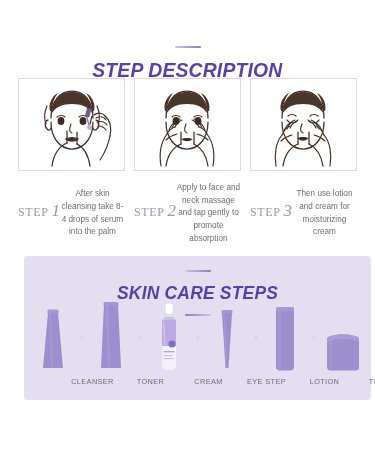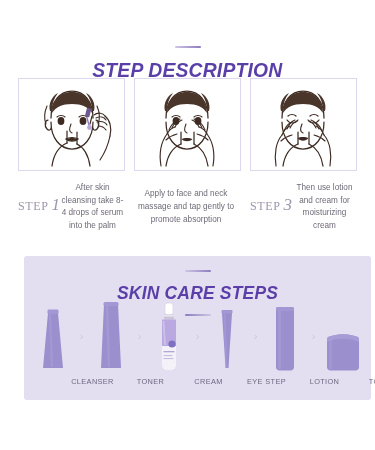--- a/index.html
+++ b/index.html
@@ -269,20 +269,23 @@
   <div class="steps">
 
     <div class="stepcol">
       <div class="steplabel">
         <span>STEP</span><span class="num">1</span>
       </div>
       <div class="stepdesc">After skin cleansing take 8-4 drops of serum into the palm</div>
     </div>
 
     <div class="stepcol">
+      <div class="steplabel">
+        <span>STEP</span><span class="num">2</span>
+      </div>
       <div class="stepdesc">Apply to face and neck massage and tap gently to promote absorption</div>
     </div>
 
     <div class="stepcol">
       <div class="steplabel">
         <span>STEP</span><span class="num">3</span>
       </div>
       <div class="stepdesc">Then use lotion and cream for moisturizing cream</div>
     </div>
 

